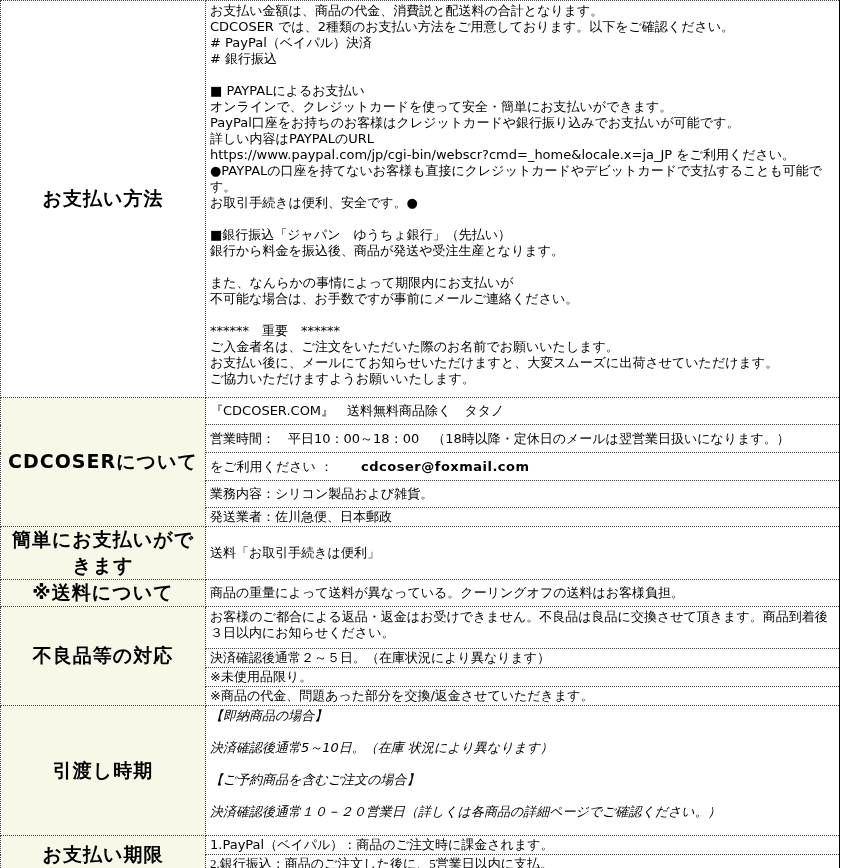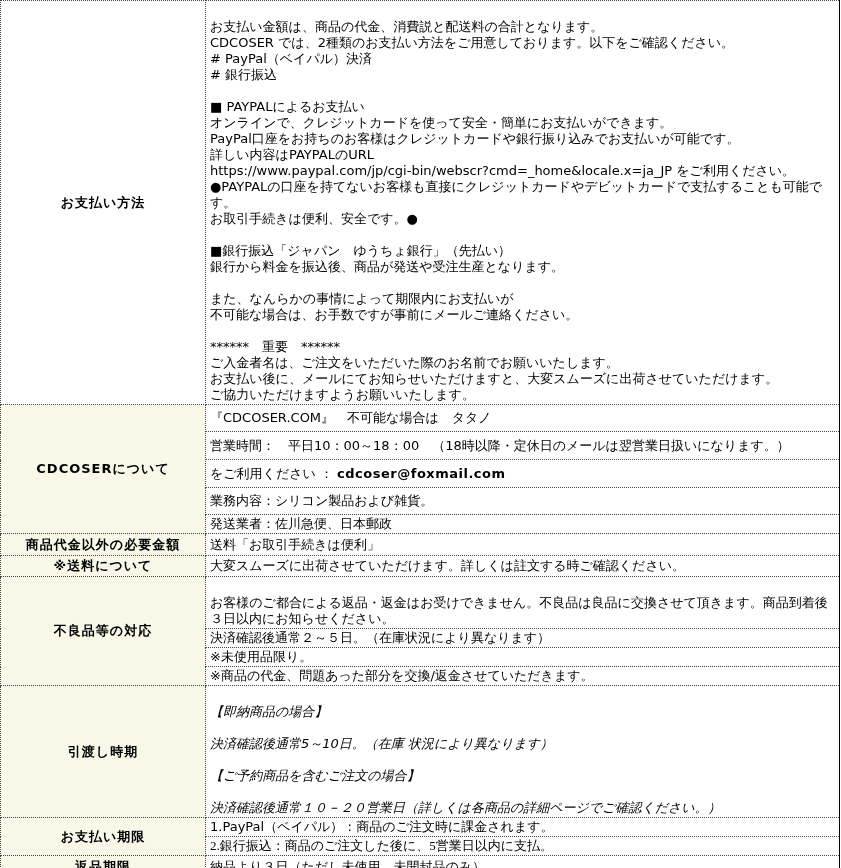--- a/index.html
+++ b/index.html
@@ -21,41 +21,41 @@
     width: 840px;
     table-layout: fixed;
     border-left: 1px dotted #444444;
     border-right: 1px solid #000000;
     border-bottom: 4px solid #050522;
   }
   th.lbl {
     width: 196px;
     background: #f8f8e8;
     font-weight: bold;
-    font-size: 13px;
+    font-size: 19px;
     text-align: center;
     vertical-align: middle;
     border: 1px dotted #444444;
     padding: 0 4px;
     letter-spacing: 1px;
   }
   th.lbl.white-bg { background: #ffffff; }
   td.cell {
     border: 1px dotted #444444;
     background: #ffffff;
     vertical-align: middle;
     padding: 1px 4px;
     line-height: 16px;
     white-space: pre-wrap;
     overflow-wrap: break-word;
     word-break: break-all;
   }
-  td.cell.top { vertical-align: top; padding-top: 18px; }
+  td.cell.top { vertical-align: top; padding-top: 2px; }
   td.cell.tall-lines { line-height: 16px; font-style: italic; }
-  .bold-email { font-weight: bold; letter-spacing: 0.5px; }
+  .bold-email { font-weight: bold; letter-spacing: 0.5px; margin-left: 24px; }
   
   tr.r-payment      { height: 397px; }
   tr.r-about-1      { height: 27px; }
   tr.r-about-2      { height: 28px; }
   tr.r-about-3      { height: 28px; }
   tr.r-about-4      { height: 27px; margin-left: 28px; }
   tr.r-about-5      { height: 19px; }
   tr.r-extra        { height: 22px; }
   tr.r-shipping     { height: 21px; }
   tr.r-defect-1     { height: 42px; }
@@ -97,43 +97,43 @@
 不可能な場合は、お手数ですが事前にメールご連絡ください。
 
 ******　重要　******
 ご入金者名は、ご注文をいただいた際のお名前でお願いいたします。
 お支払い後に、メールにてお知らせいただけますと、大変スムーズに出荷させていただけます。
 ご協力いただけますようお願いいたします。</td>
     </tr>
 
     <tr class="r-about-1">
       <th class="lbl" rowspan="5">CDCOSERについて</th>
-      <td class="cell">『CDCOSER.COM』　不可能な場合は　タタノ</td>
+      <td class="cell">『CDCOSER.COM』　送料無料商品除く　タタノ</td>
     </tr>
     <tr class="r-about-2">
       <td class="cell">営業時間：　平日10：00～18：00　（18時以降・定休日のメールは翌営業日扱いになります。）</td>
     </tr>
     <tr class="r-about-3">
       <td class="cell"><span>をご利用ください ：</span> <span class="bold-email">cdcoser@foxmail.com</span></td>
     </tr>
     <tr class="r-about-4">
       <td class="cell">業務内容：シリコン製品および雑貨。</td>
     </tr>
     <tr class="r-about-5">
       <td class="cell">発送業者：佐川急便、日本郵政</td>
     </tr>
 
     <tr class="r-extra">
-      <th class="lbl">商品代金以外の必要金額</th>
+      <th class="lbl">簡単にお支払いができます</th>
       <td class="cell">送料「お取引手続きは便利」</td>
     </tr>
 
     <tr class="r-shipping">
       <th class="lbl">※送料について</th>
-      <td class="cell">大変スムーズに出荷させていただけます。詳しくは註文する時ご確認ください。</td>
+      <td class="cell">商品の重量によって送料が異なっている。クーリングオフの送料はお客様負担。</td>
     </tr>
 
     <tr class="r-defect-1">
       <th class="lbl" rowspan="4">不良品等の対応</th>
       <td class="cell top">お客様のご都合による返品・返金はお受けできません。不良品は良品に交換させて頂きます。商品到着後３日以内にお知らせください。</td>
     </tr>
     <tr class="r-defect-2">
       <td class="cell">決済確認後通常２～５日。（在庫状況により異なります）</td>
     </tr>
     <tr class="r-defect-3">

